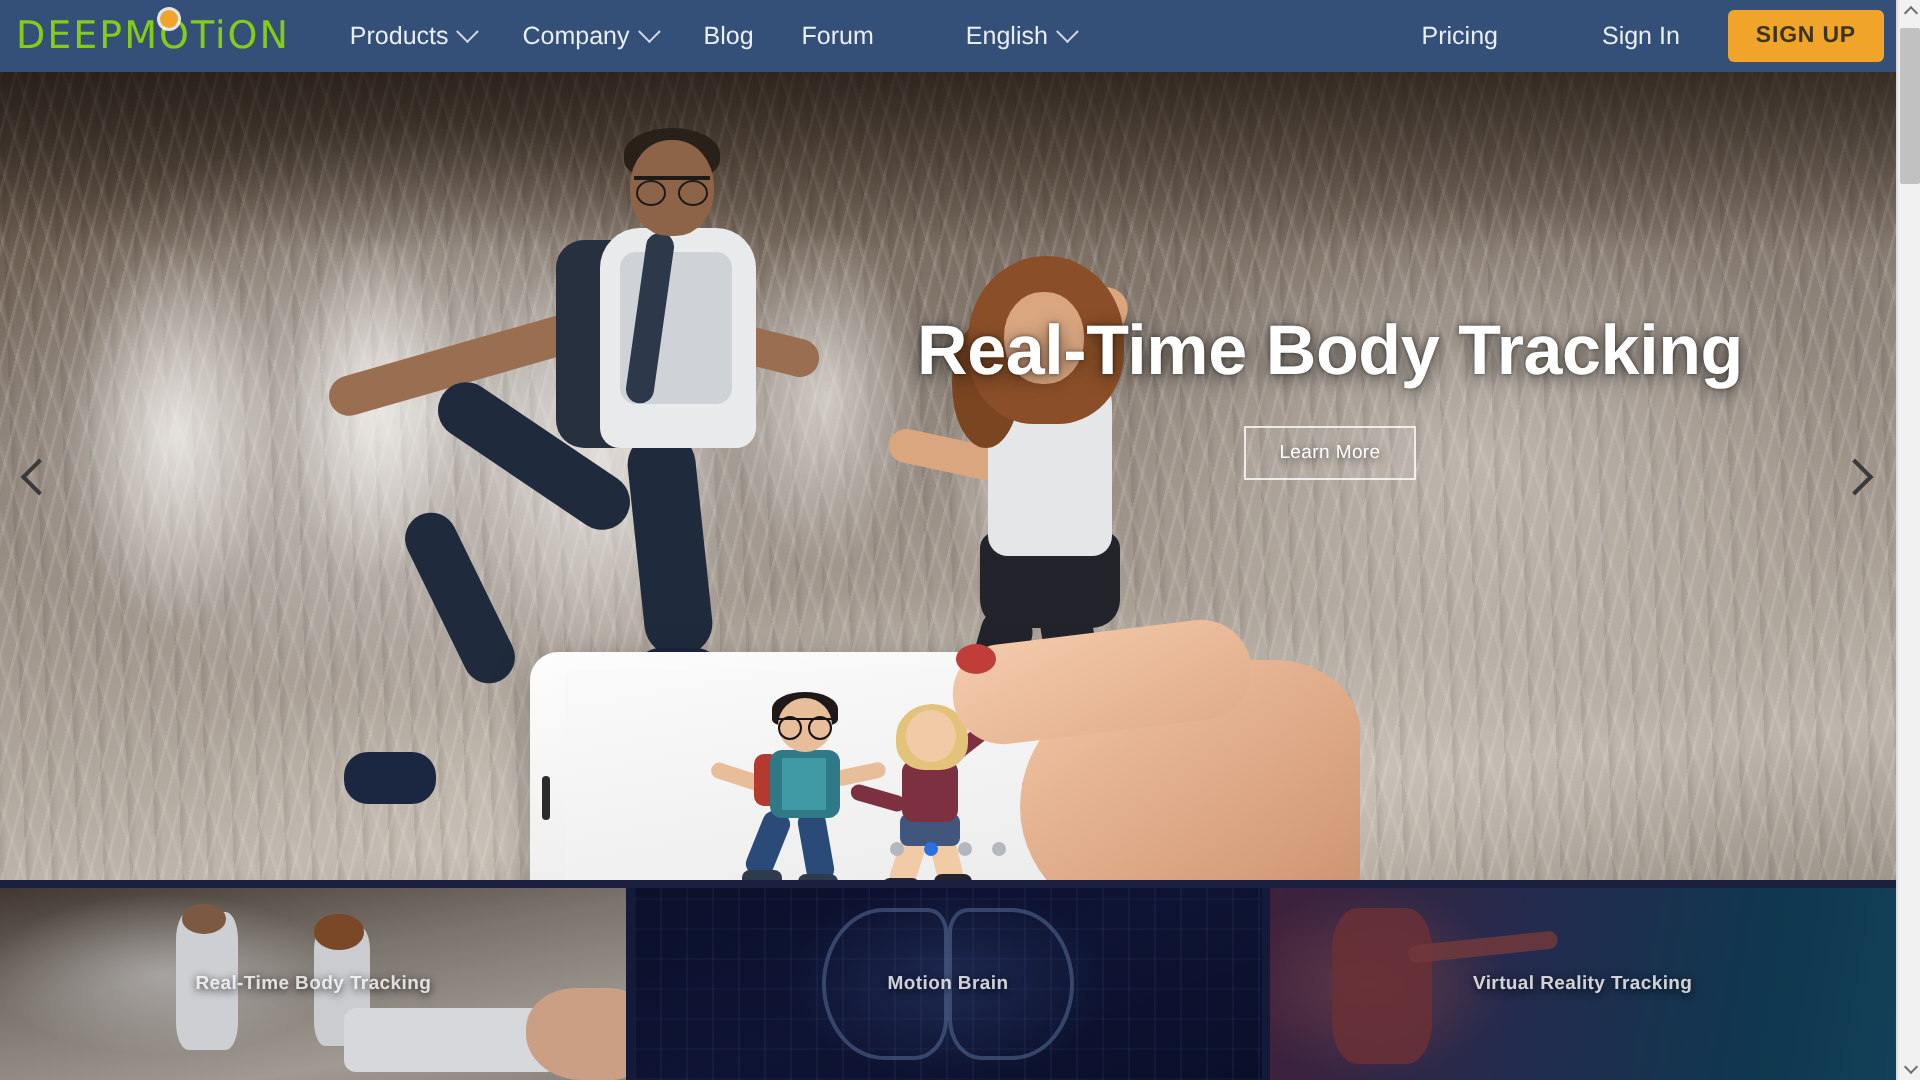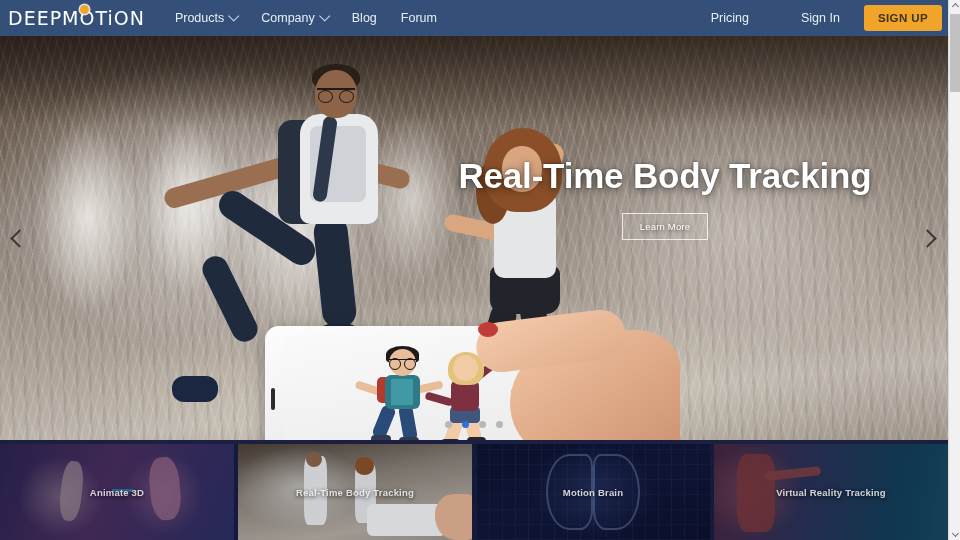--- a/index.html
+++ b/index.html
@@ -24,21 +24,21 @@
     z-index:40;
   }
   #logo {
     display:flex; align-items:center;
     margin-left:8px; margin-right:18px;
     height:36px;
   }
   #logo-text {
     font-family:"DejaVu Sans", sans-serif;
     font-size:19px; letter-spacing:1.0px; font-weight:400;
-    color:#ffffff; line-height:1;
+    color:#84cc16; line-height:1;
     position:relative; white-space:nowrap;
   }
   #logo-dot {
     position:absolute; left:80px; top:5px;
     width:9px; height:9px; border-radius:50%;
     background:#f0a429;
     box-shadow:0 0 0 1.5px rgba(255,255,255,.85);
   }
   .nav-link {
     color:#e9eef6; font-size:12.5px; line-height:1;
@@ -365,20 +365,24 @@
         <div class="nav-link">
           <span>Company</span>
           <span class="chev"></span>
         </div>
         <div class="nav-link">
           <span>Blog</span>
         </div>
         <div class="nav-link">
           <span>Forum</span>
         </div>
+        <div class="nav-link" style="margin-left:22px">
+          <span>English</span>
+          <span class="chev"></span>
+        </div>
       </div>
 
       <div id="nav-right">
         <div class="nav-link">
           <span>Pricing</span>
         </div>
         <div class="nav-link" style="margin-left:28px">
           <span>Sign In</span>
         </div>
         <button id="signup-btn">SIGN UP</button>
@@ -477,29 +481,20 @@
       <div id="hero-dots">
         <span></span>
         <span class="on"></span>
         <span></span>
         <span></span>
       </div>
     </div>
 
     <div id="thumbs">
 
-      <div class="thumb" id="thumb-1">
-        <div class="tfill">
-          <div class="f1"></div>
-            <div class="f2"></div>
-            <div class="arrow"></div>
-        </div>
-        <div class="tshade"></div>
-        <div class="tlabel">Animate 3D</div>
-      </div>
 
       <div class="thumb active" id="thumb-2">
         <div class="tfill">
           <div class="p1"></div>
             <div class="p1h"></div>
           <div class="p2"></div>
             <div class="p2h"></div>
           <div class="ph"></div>
             <div class="hd"></div>
         </div>

